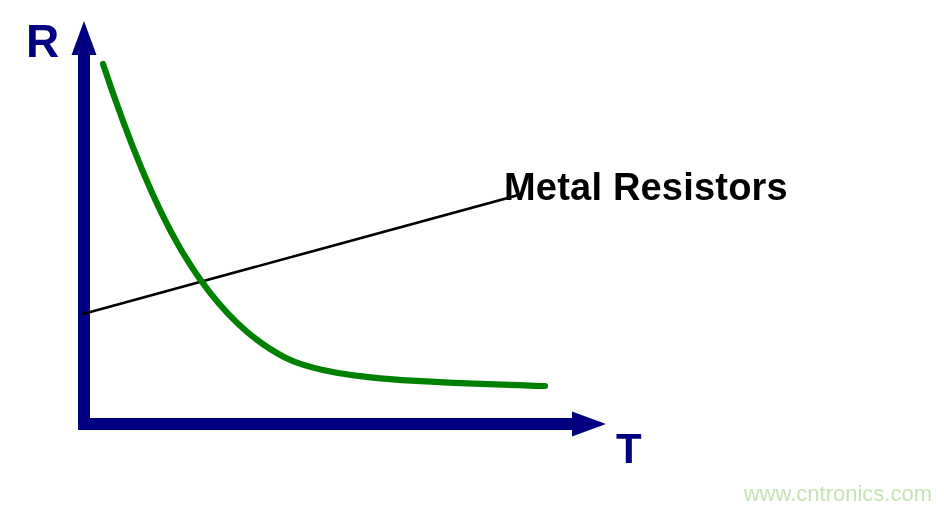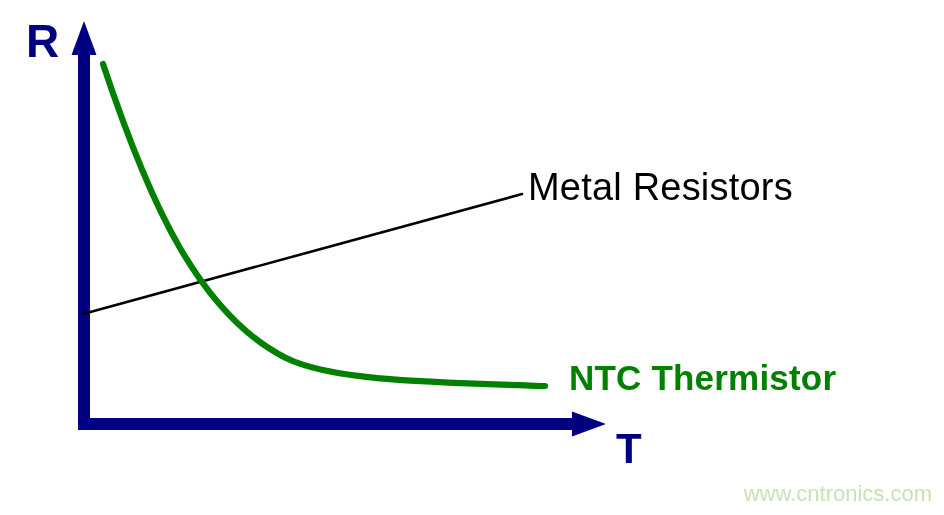--- a/index.html
+++ b/index.html
@@ -48,24 +48,24 @@
     font-size: 42px;
   }
   .series-label {
     position: absolute;
     font-family: "Liberation Sans", sans-serif;
     line-height: 1;
     white-space: nowrap;
     user-select: none;
   }
   #label-metal {
-    left: 528px;
+    left: 504px;
     top: 168px;
     font-size: 38px;
-    font-weight: normal;
+    font-weight: bold;
     color: #000000;
     letter-spacing: 0.2px;
   }
   #label-ntc {
     left: 569px;
     top: 360px;
     font-size: 35px;
     font-weight: bold;
     color: #008000;
     letter-spacing: 0.2px;
@@ -103,17 +103,16 @@
              C 208 296, 242 336, 286 358
              C 330 380, 420 382, 545 386" fill="none" stroke="#008000" stroke-width="6.2" stroke-linecap="round" stroke-linejoin="round"></path>
   </svg>
 
   <div class="axis-label" id="label-r">R</div>
 
   <div class="axis-label" id="label-t">T</div>
 
   <div class="series-label" id="label-metal">Metal Resistors</div>
 
-  <div class="series-label" id="label-ntc">NTC Thermistor</div>
 
   <div id="watermark">www.cntronics.com</div>
 
 </div>
 
 </body></html>

